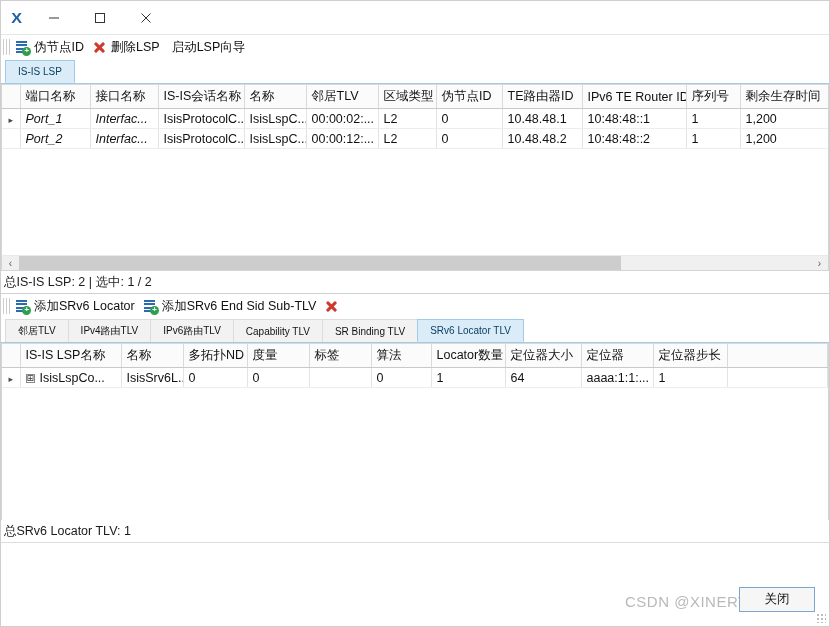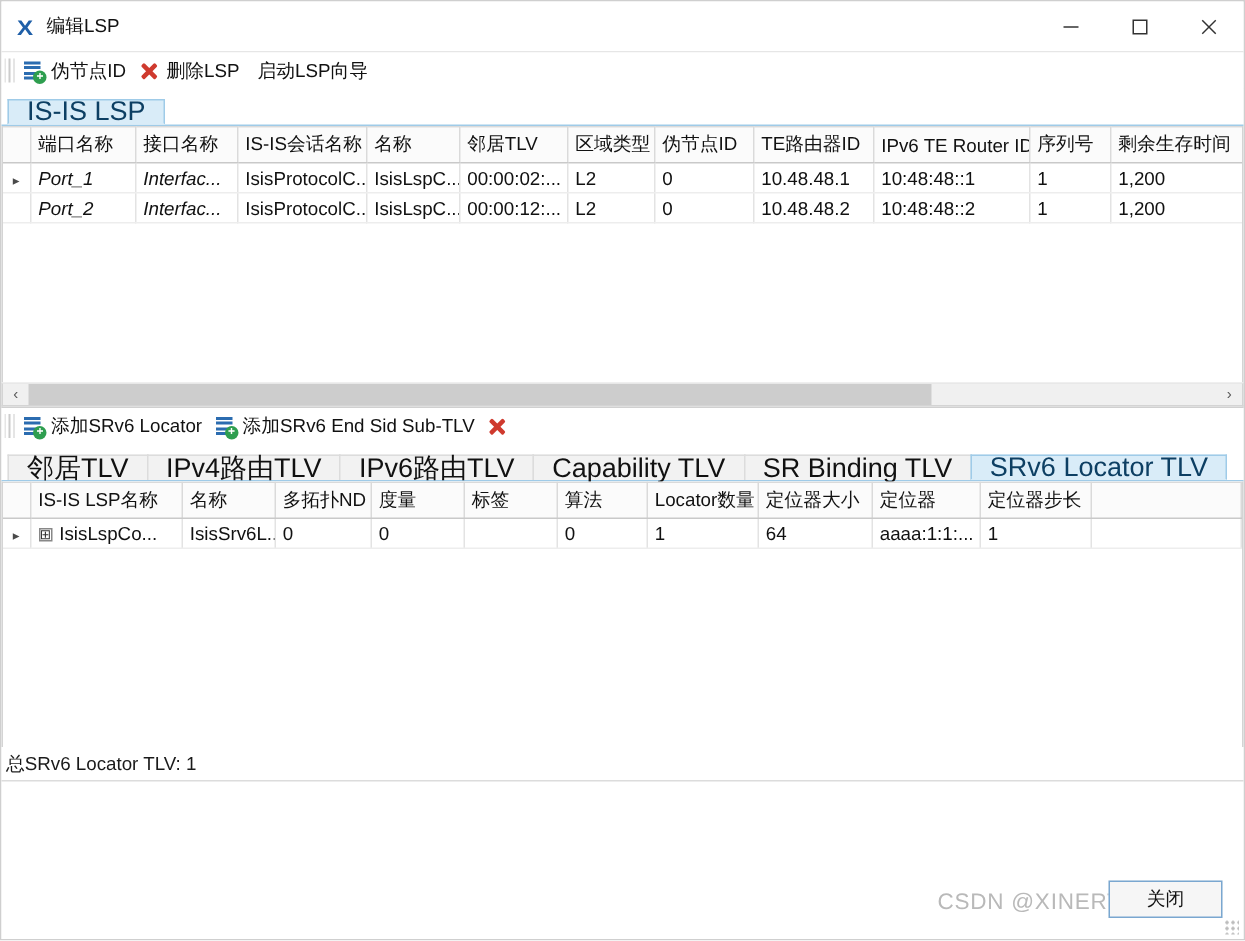--- a/index.html
+++ b/index.html
@@ -112,24 +112,24 @@
   .tabstrip {
     flex: 0 0 25px;
     height: 25px;
     display: flex;
     align-items: flex-end;
     background: #ffffff;
     border-bottom: 1px solid #9fcbe8;
     padding-left: 4px;
   }
   .tab {
-    height: 17px;
+    height: 23px;
     padding: 0 12px;
     display: flex; align-items: center;
-    font-size: 18px;
+    font-size: 10px;
     color: #111;
     background: #f2f2f2;
     border: 1px solid #dcdcdc;
     border-bottom: none;
     margin-right: -1px;
     cursor: default;
     white-space: nowrap;
   }
   .tab.active {
     background: #d9ecf8;
@@ -273,21 +273,20 @@
 </style>
 </head>
 <body>
 
 <div id="app">
 
   <div class="titlebar">
     <div class="app-icon">
       <span class="x-logo">X</span>
     </div>
-    <div class="title">编辑LSP</div>
     <div class="winbtns">
       <div class="winbtn">
         <svg width="12" height="12" viewBox="0 0 12 12">
             <line x1="1" y1="6" x2="11" y2="6" stroke="#333" stroke-width="1"></line>
           </svg>
       </div>
       <div class="winbtn">
         <svg width="12" height="12" viewBox="0 0 12 12">
             <rect x="1.5" y="1.5" width="9" height="9" fill="none" stroke="#333" stroke-width="1"></rect>
           </svg>
@@ -394,20 +393,23 @@
   </div>
 
   <div class="hscroll">
     <div class="sbarrow">‹</div>
     <div class="strack">
       <div class="sthumb"></div>
     </div>
     <div class="sbarrow">›</div>
   </div>
 
+  <div class="statusbar">
+    <span>总IS-IS LSP: 2 | 选中: 1 / 2</span>
+  </div>
   <div class="hsep"></div>
 
   <div class="toolbar">
     <div class="grip"></div>
     <div class="tbtn">
       <span class="ico ico-addlist">
         <i class="bar"></i>
           <i class="bar"></i>
           <i class="bar"></i>
           <i class="bar"></i>

